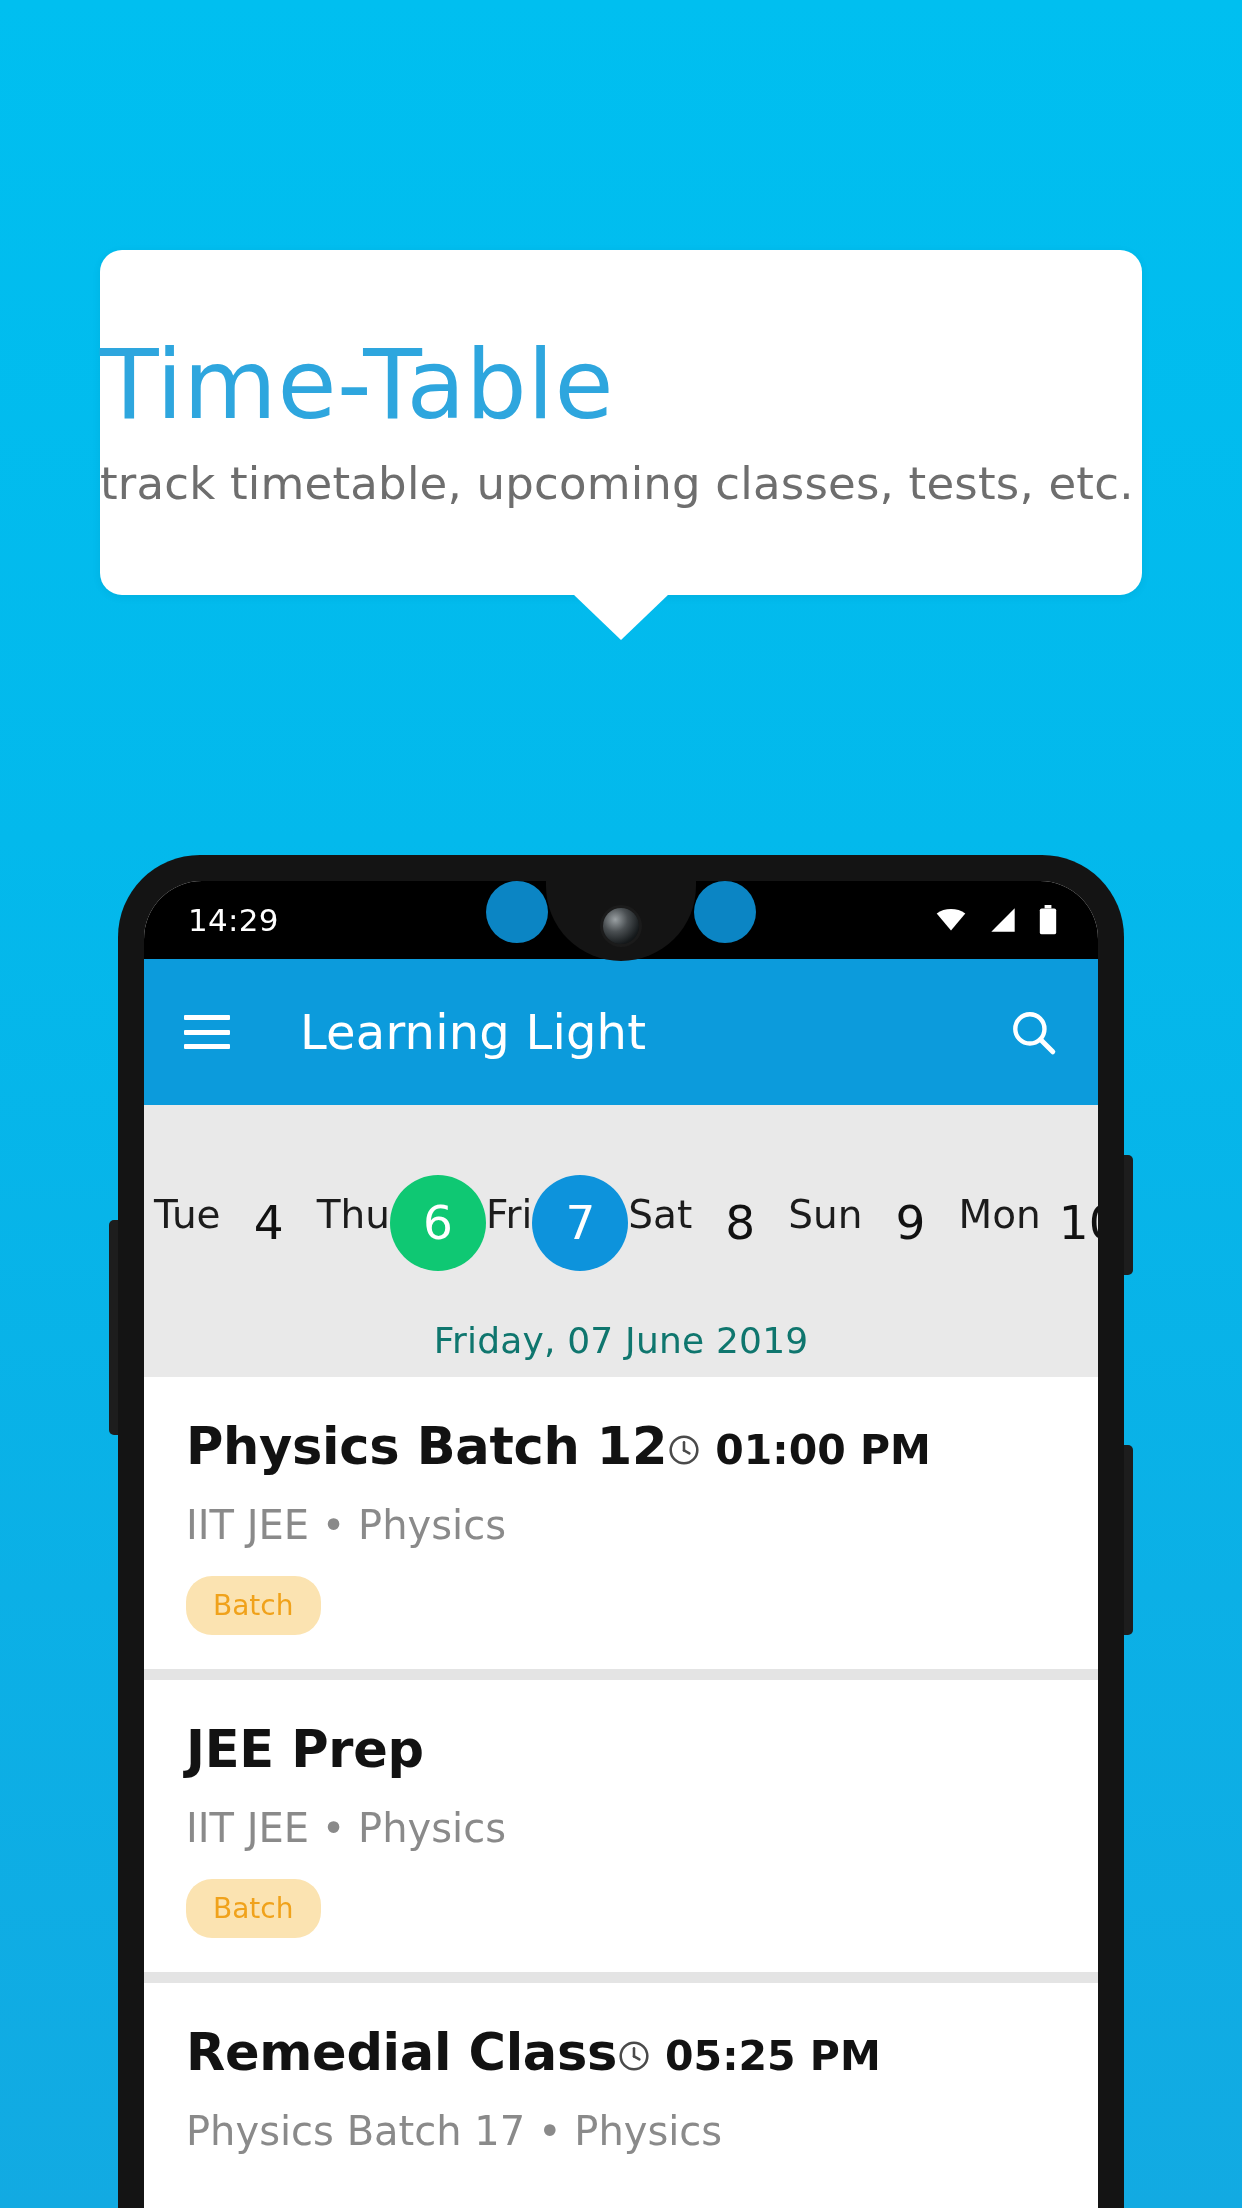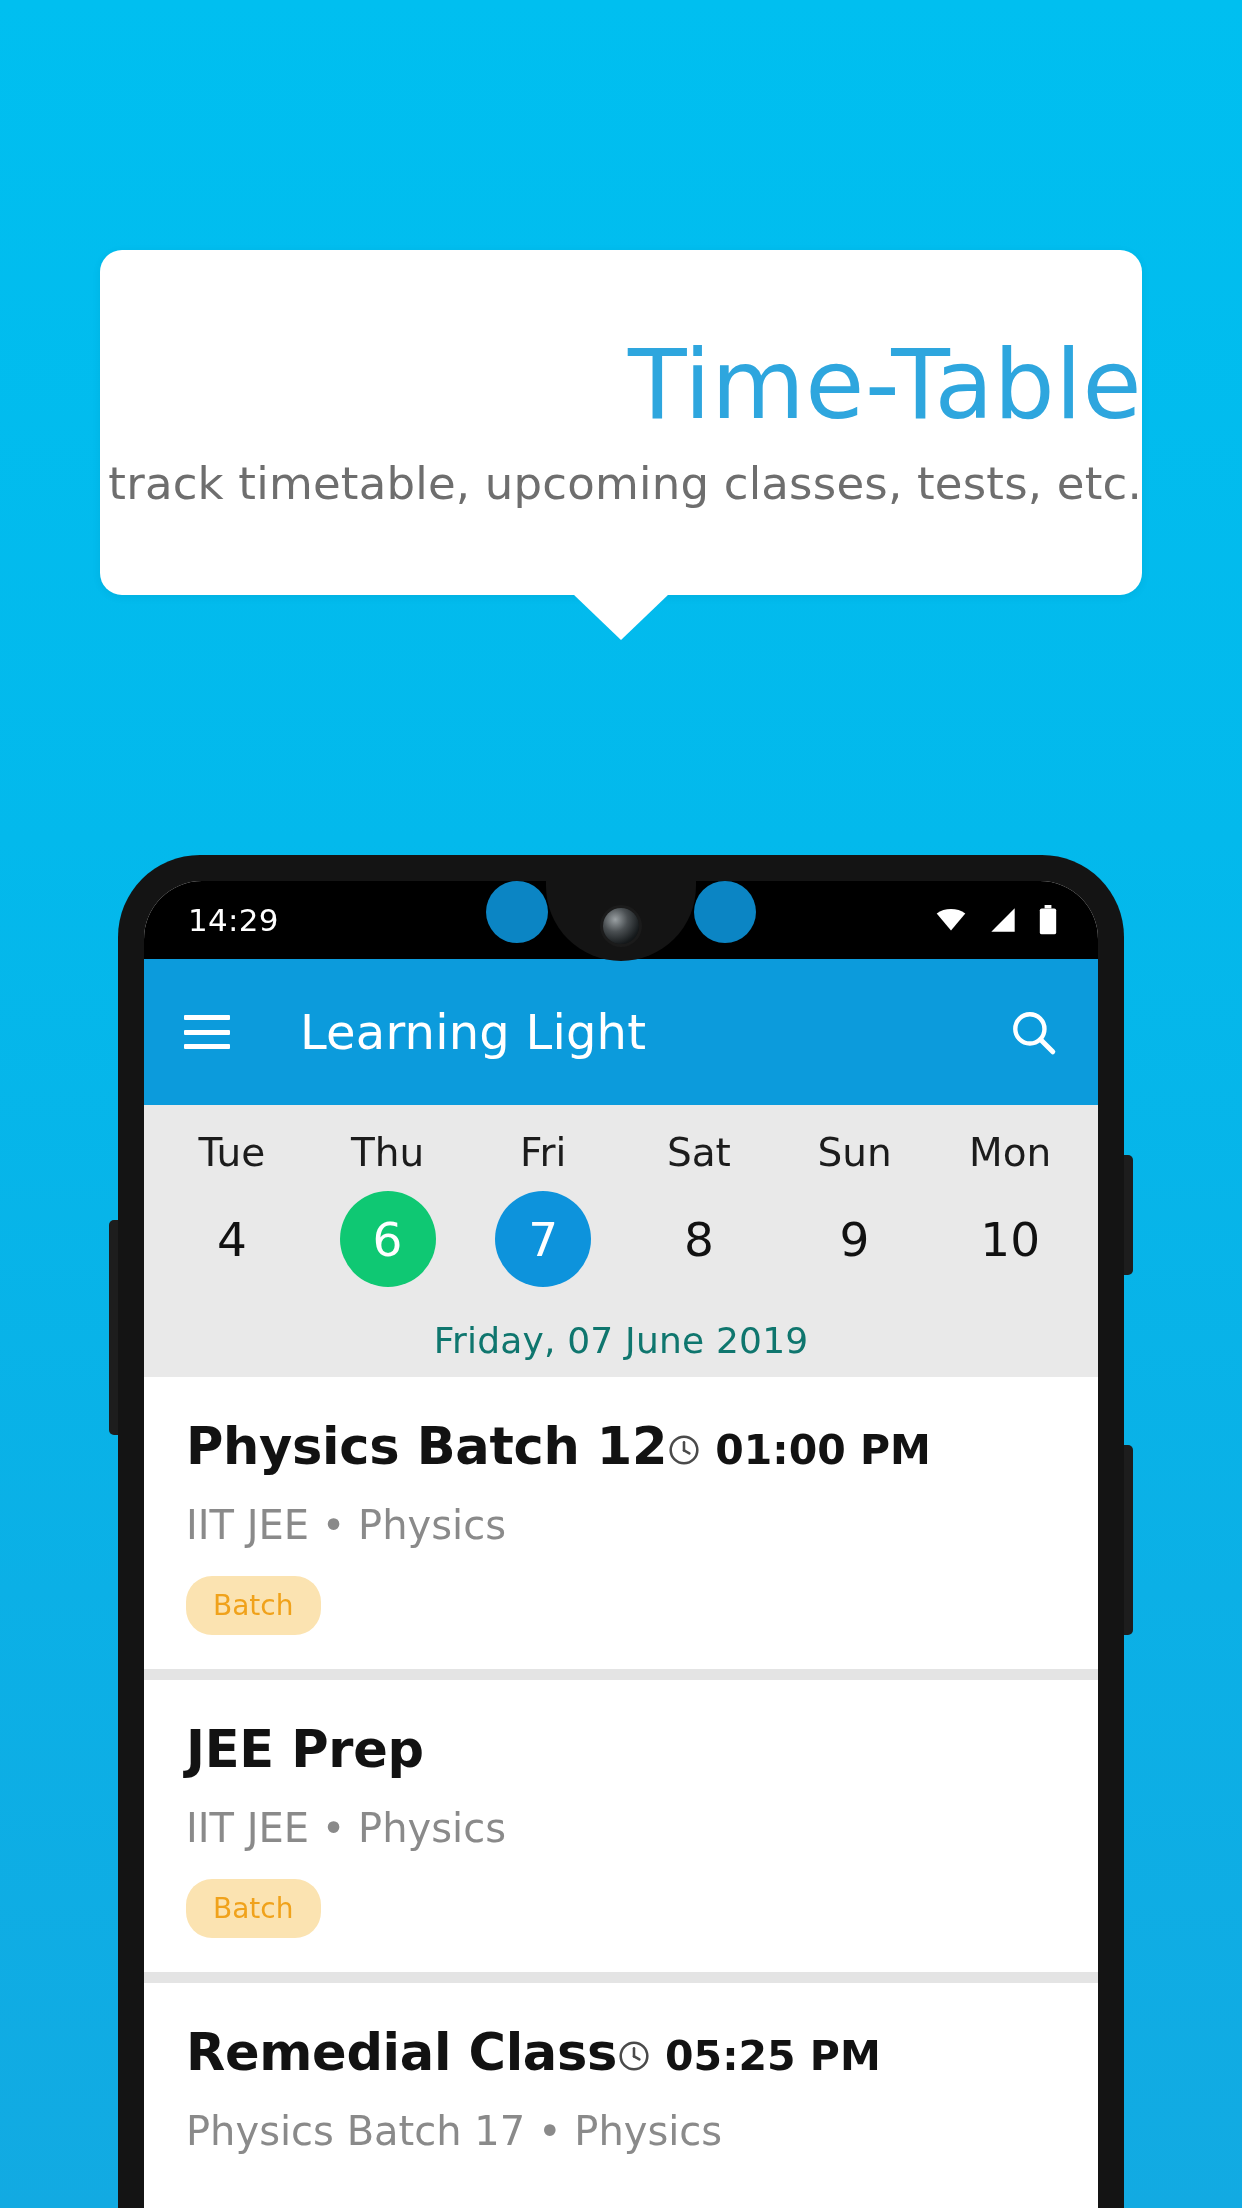--- a/index.html
+++ b/index.html
@@ -14,21 +14,21 @@
   #bg {
     position:absolute; inset:0;
     background:linear-gradient(180deg,#00BFF0 0%,#03B9EC 38%,#0BB0E6 72%,#12AAE2 100%);
   }
 
   
   #bubble {
     position:absolute; left:100px; top:250px; width:1042px; height:345px;
     background:#FFFFFF; border-radius:22px;
     box-shadow:0 2px 10px rgba(0,0,0,0.06);
-    display:flex; flex-direction:column; align-items:flex-end; justify-content:center;
+    display:flex; flex-direction:column; align-items:flex-start; justify-content:center;
   }
   #bubble-tail {
     position:absolute; left:50%; top:594px; transform:translateX(-50%);
     width:0; height:0;
     border-left:48px solid transparent;
     border-right:48px solid transparent;
     border-top:46px solid #FFFFFF;
   }
   #promo-title {
     font-size:96px; font-weight:400; color:#2EA6DE;
@@ -116,22 +116,22 @@
   #search-btn { margin-left:auto; width:50px; height:50px; }
 
   
   #daystrip {
     background:#E9E9E9; padding:0 0 0 0;
   }
   #days {
     display:flex; height:215px; padding:0 10px;
   }
   .day-col {
-    flex:1; display:flex; flex-direction:column; align-items:center;
-    padding-top:25px;
+    flex:1; display:flex; flex-direction:row; align-items:center;
+    padding-top:4px;
   }
   .day-name { font-size:39px; color:#1c1c1c; font-weight:400; }
   .day-num-wrap {
     margin-top:16px; width:96px; height:96px; border-radius:50%;
     display:flex; align-items:center; justify-content:center;
   }
   .day-num { font-size:47px; color:#111; font-weight:400; }
   .day-col.today .day-num-wrap { background:#0FC873; }
   .day-col.today .day-num { color:#FFFFFF; }
   .day-col.selected .day-num-wrap { background:#0D93DC; }

